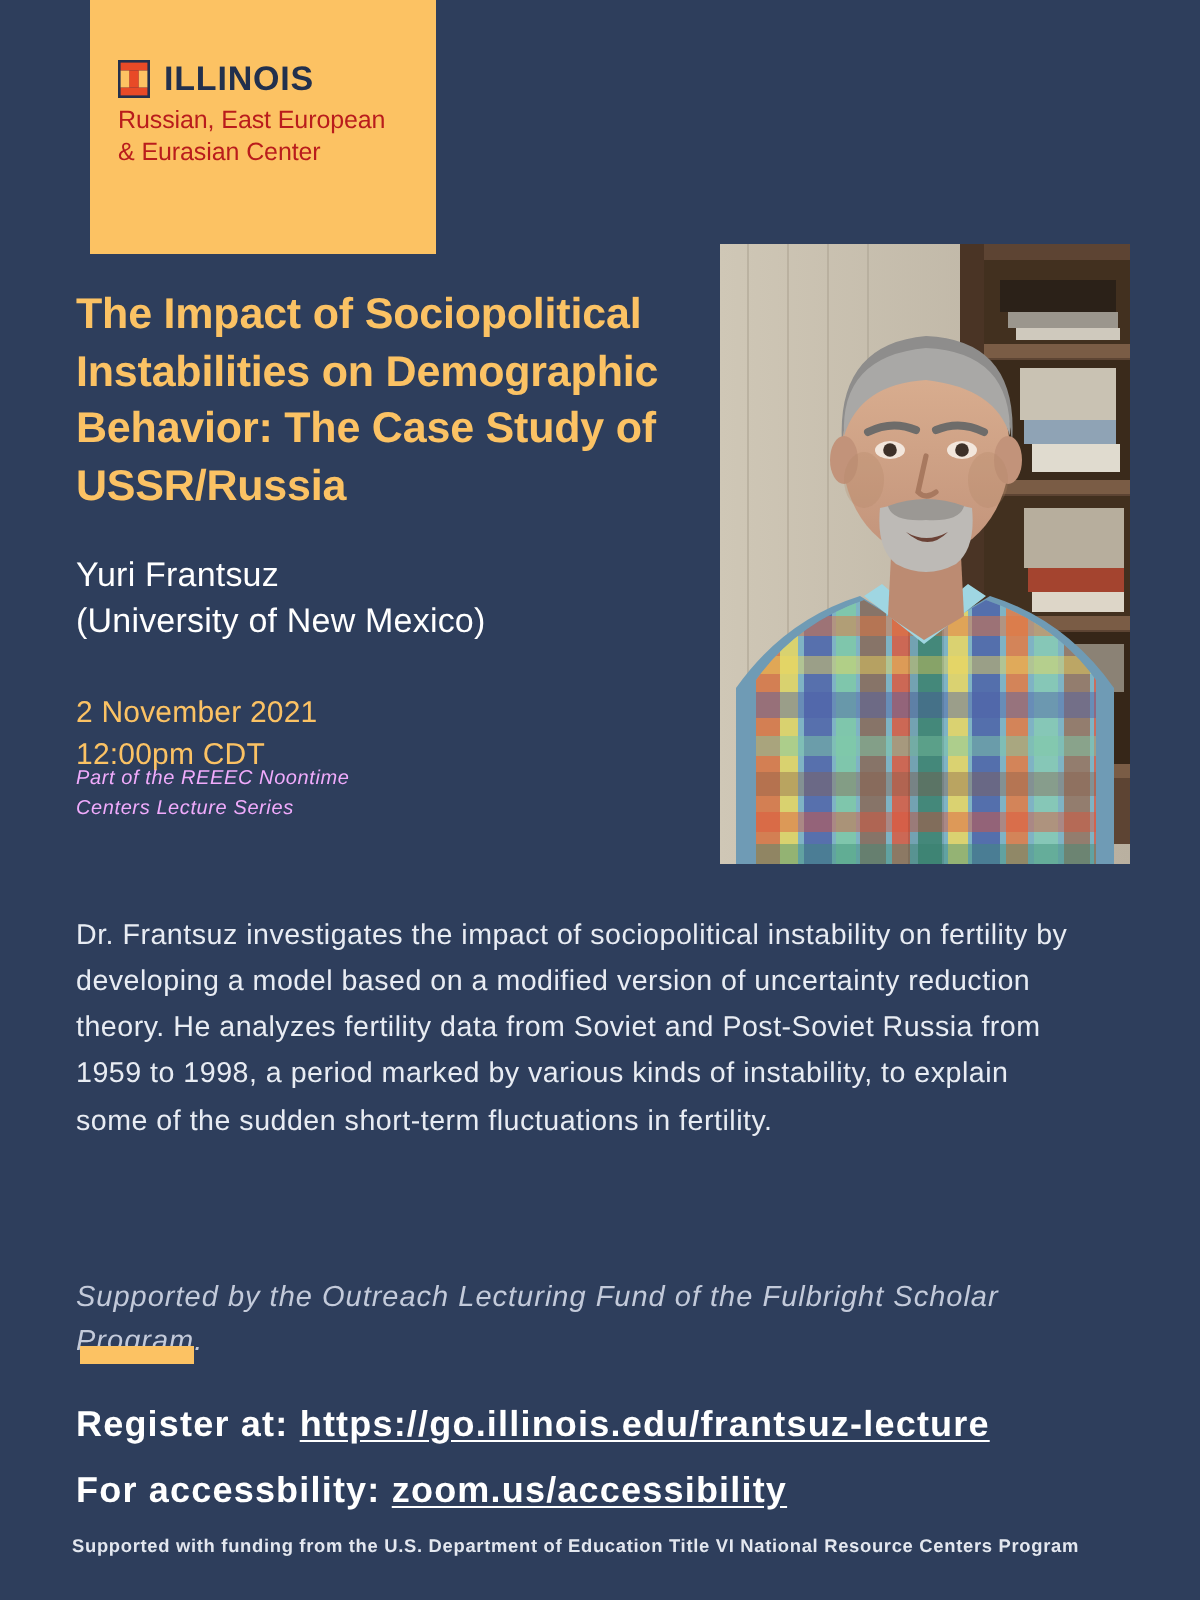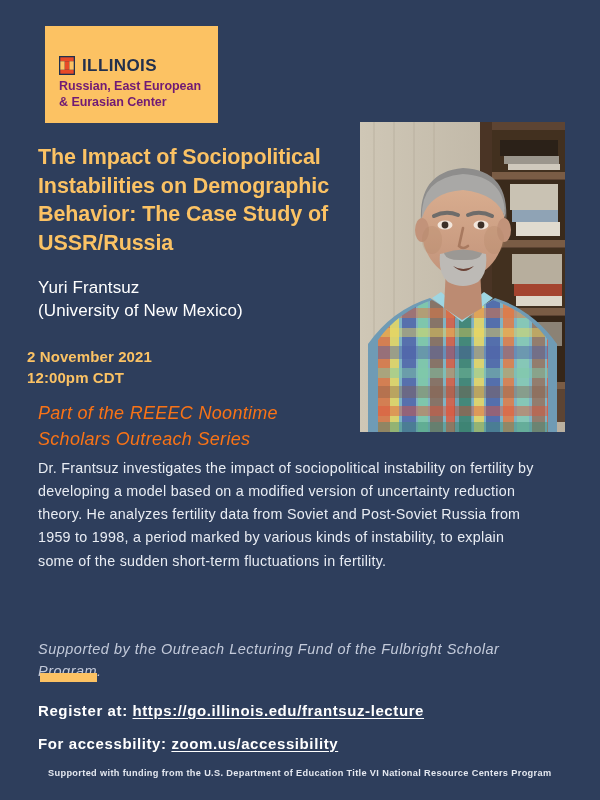--- a/index.html
+++ b/index.html
@@ -15,24 +15,23 @@
   .flyer {
     position:relative;
     width:600px; height:800px;
     background:#2e3e5c;
   }
 
   
   .logo-box {
     position:absolute;
     left:45px; top:0;
-    width:173px; height:97px;
+    width:173px; height:127px;
     background:#fcc263;
     padding:30px 0 0 14px;
-    margin-top:26px;
   }
   .logo-wordmark {
     display:flex;
     align-items:center;
     gap:7px;
     margin-bottom:3px;
   }
   .illinois-i {
     width:16px; height:19px;
     position:relative;
@@ -42,24 +41,23 @@
   .wordmark-text {
     font-size:17px;
     font-weight:bold;
     letter-spacing:0.4px;
     color:#22304d;
     line-height:1;
   }
   .logo-sub {
     font-size:12.5px;
     line-height:1.28;
-    color:#701a75;
+    color:#b91c1c;
     letter-spacing:-0.05px;
     max-width:152px;
-    font-weight:bold;
   }
 
   
   .photo-frame {
     position:absolute;
     left:360px; top:122px;
     width:205px; height:310px;
     overflow:hidden;
     background:#8d8578;
   }
@@ -83,36 +81,36 @@
     width:330px;
     font-size:17px;
     font-weight:normal;
     line-height:1.38;
     color:#ffffff;
     letter-spacing:0.1px;
   }
 
   .datetime {
     position:absolute;
-    left:27px; top:346px;
+    left:38px; top:346px;
     font-size:15px;
-    font-weight:bold;
+    font-weight:normal;
     line-height:1.42;
     color:#fbc264;
     letter-spacing:0.1px;
   }
 
   .series {
     position:absolute;
-    left:38px; top:400px;
+    left:38px; top:383px;
     width:300px;
-    font-size:18px;
+    font-size:10px;
     font-style:italic;
     line-height:1.45;
-    color:#f97316;
+    color:#f0abfc;
     letter-spacing:0.3px;
   }
 
   .abstract {
     position:absolute;
     left:38px; top:457px;
     width:500px;
     font-size:14.3px;
     line-height:1.62;
     color:#e8ecf3;
@@ -133,38 +131,38 @@
   .divider {
     position:absolute;
     left:40px; top:673px;
     width:57px; height:9px;
     background:#fcc263;
   }
 
   .register-row, .access-row {
     position:absolute;
     left:38px;
-    font-size:15px;
+    font-size:18px;
     font-weight:bold;
     color:#ffffff;
     letter-spacing:0.6px;
     white-space:nowrap;
     text-align:right;
   }
   .register-row { top:702px; }
   .access-row   { top:735px; }
   .link {
     color:#ffffff;
     text-decoration:underline;
     text-underline-offset:2px;
   }
 
   .footer {
     position:absolute;
-    left:48px; top:768px;
+    left:36px; top:768px;
     width:530px;
     font-size:9.2px;
     font-weight:bold;
     color:#e3e7ef;
     letter-spacing:0.35px;
     white-space:nowrap;
   }
 </style>
 </head>
 <body>
@@ -310,21 +308,21 @@
     <div>(University of New Mexico)</div>
   </div>
 
   <div class="datetime">
     <div>2 November 2021</div>
     <div>12:00pm CDT</div>
   </div>
 
   <div class="series">
     <div>Part of the REEEC Noontime</div>
-    <div>Scholars Outreach Series</div>
+    <div>Centers Lecture Series</div>
   </div>
 
   <p class="abstract">Dr. Frantsuz investigates the impact of sociopolitical instability on fertility by developing a model based on a modified version of uncertainty reduction theory. He analyzes fertility data from Soviet and Post-Soviet Russia from 1959 to 1998, a period marked by various kinds of instability, to explain some of the sudden short-term fluctuations in fertility.</p>
 
   <p class="support">Supported by the Outreach Lecturing Fund of the Fulbright Scholar Program.</p>
 
   <div class="divider"></div>
 
   <div class="register-row">
     <span>Register at:</span>

